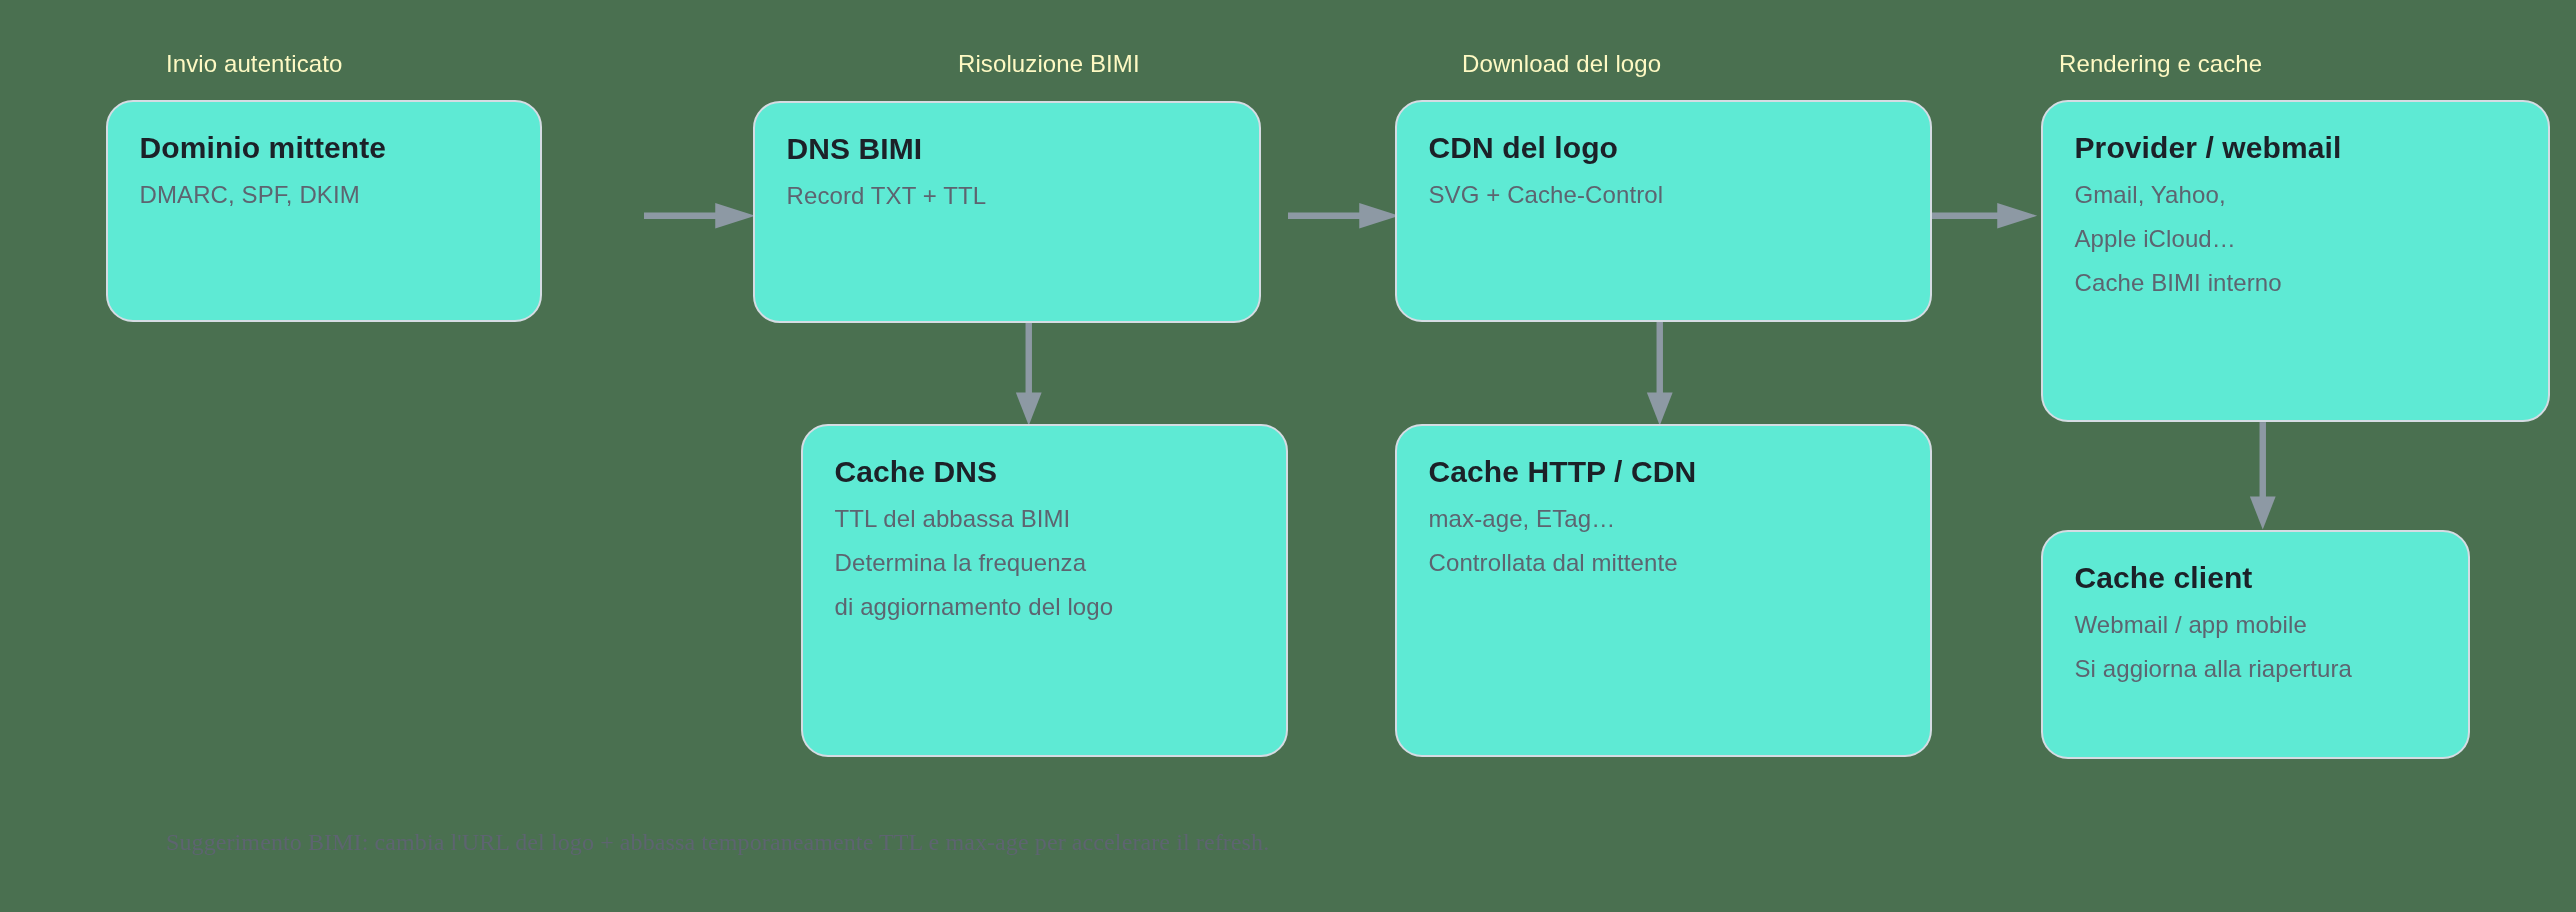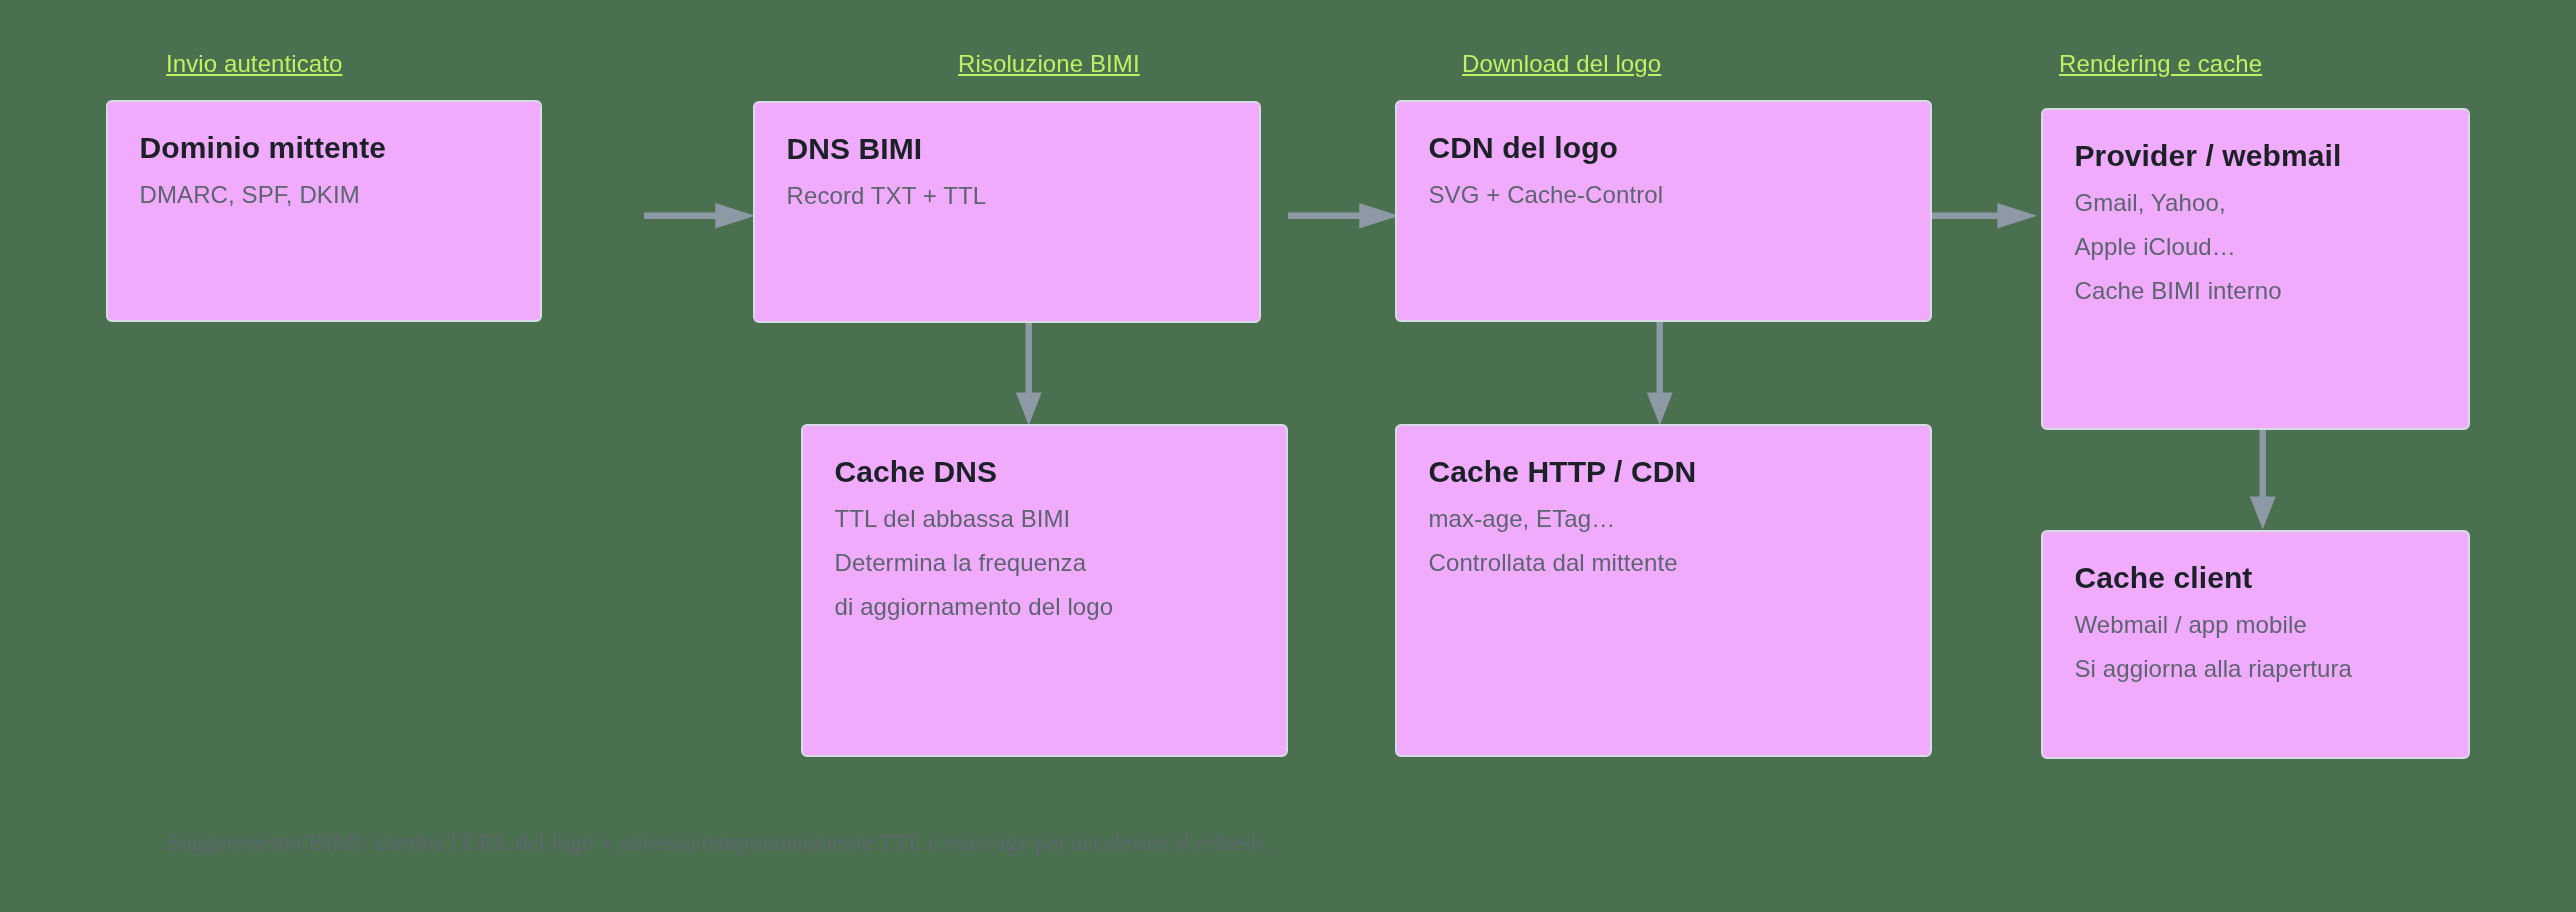--- a/index.html
+++ b/index.html
@@ -18,33 +18,32 @@
     position: relative;
     width: 2576px;
     height: 912px;
   }
 
   
   .col-label {
     position: absolute;
     font-size: 24px;
     font-weight: 400;
-    color: #bef264;
+    color: #fef9c3;
     white-space: nowrap;
     letter-spacing: 0.1px;
-    text-decoration: underline;
   }
 
   
   .node {
     position: absolute;
     box-sizing: border-box;
-    background: #f0abfc;
+    background: #5eead4;
     border: 2.9px solid #d5dce3;
-    border-radius: 6px;
+    border-radius: 27px;
     padding: 29px 31.5px 29px 31.5px;
   }
   .node .title {
     font-size: 30px;
     font-weight: 700;
     color: #1c2128;
     line-height: 1.12;
     white-space: nowrap;
     margin-bottom: 18.6px;
     letter-spacing: 0.1px;
@@ -137,21 +136,21 @@
   <div class="node" style="left:753px; top:101px; width:508px; height:222px;">
     <div class="title">DNS BIMI</div>
     <div class="line">Record TXT + TTL</div>
   </div>
 
   <div class="node" style="left:1395px; top:100px; width:537px; height:222px;">
     <div class="title">CDN del logo</div>
     <div class="line">SVG + Cache-Control</div>
   </div>
 
-  <div class="node" style="left:2041px; top:108px; width:429px; height:322px;">
+  <div class="node" style="left:2041px; top:100px; width:509px; height:322px;">
     <div class="title">Provider / webmail</div>
     <div class="line">Gmail, Yahoo,</div>
     <div class="line">Apple iCloud…</div>
     <div class="line">Cache BIMI interno</div>
   </div>
 
   <div class="node" style="left:801px; top:424px; width:487px; height:333px;">
     <div class="title">Cache DNS</div>
     <div class="line">TTL del abbassa BIMI</div>
     <div class="line">Determina la frequenza</div>

